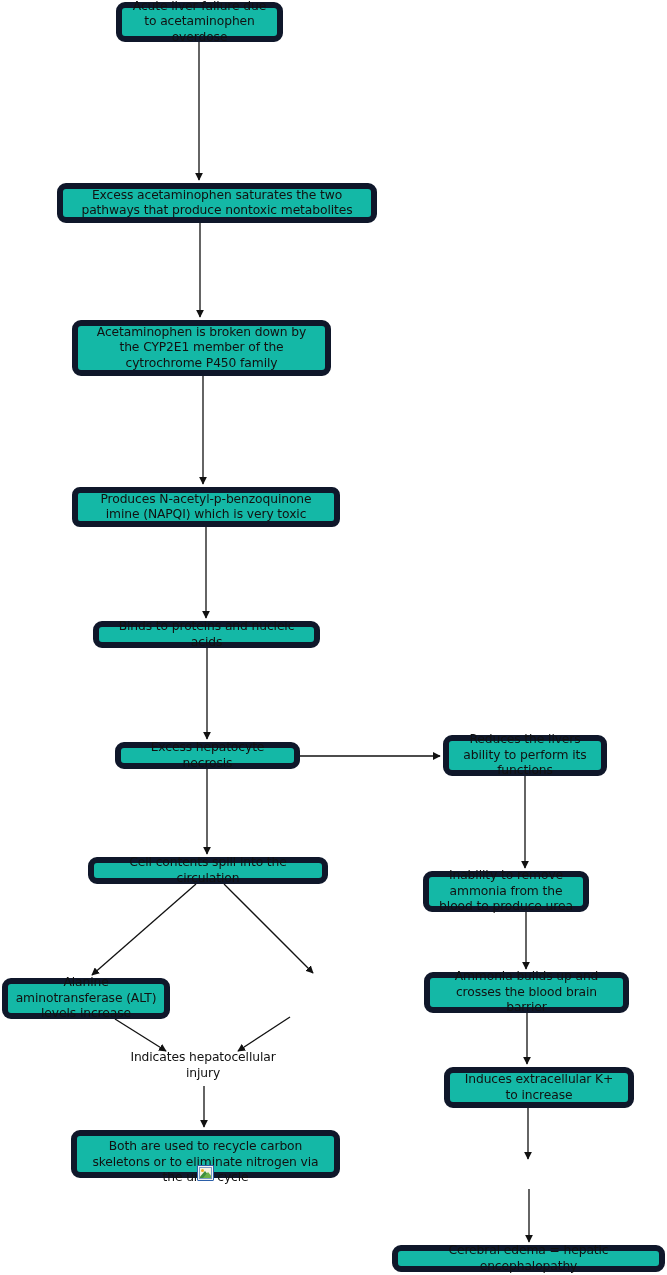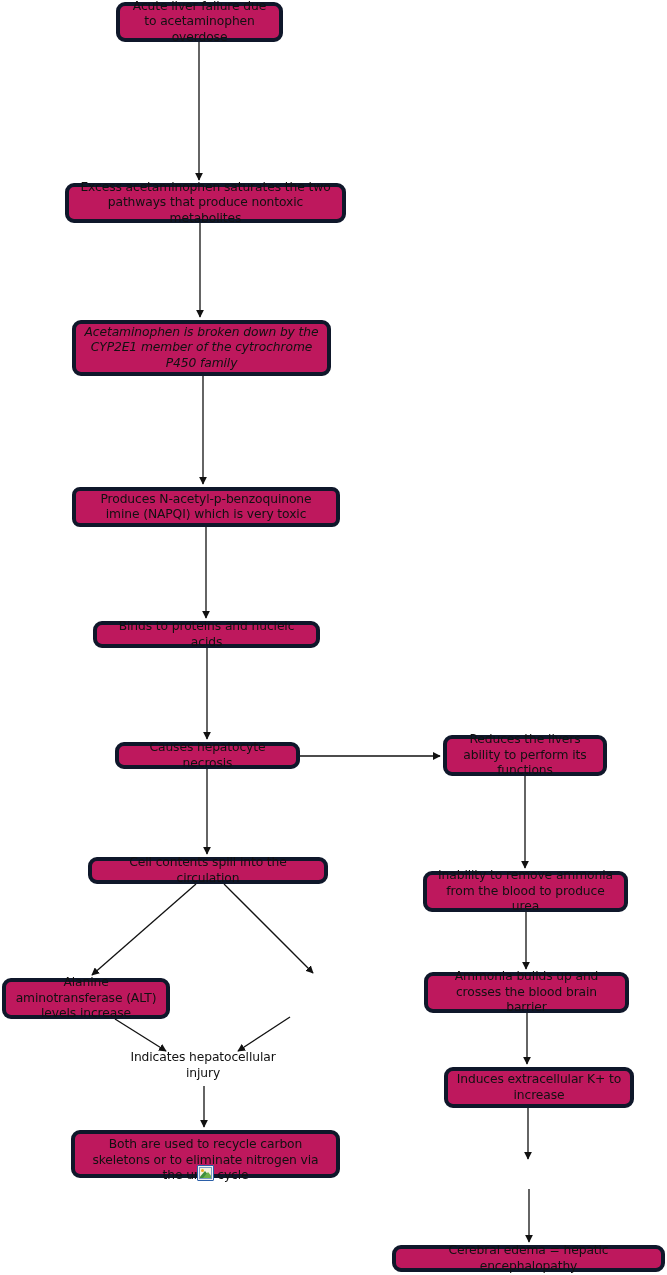--- a/index.html
+++ b/index.html
@@ -21,22 +21,22 @@
   #edge-layer {
     position: absolute;
     left: 0;
     top: 0;
     width: 667px;
     height: 1275px;
   }
   .node {
     position: absolute;
     box-sizing: border-box;
-    background: #be185d;
-    border: 4px solid #0f172a;
+    background: #14b8a6;
+    border: 6px solid #0f172a;
     border-radius: 9px;
     display: flex;
     align-items: center;
     justify-content: center;
     text-align: center;
     color: #111111;
     font-size: 12.3px;
     line-height: 15.5px;
     padding: 2px 7px;
     letter-spacing: -0.1px;
@@ -136,49 +136,49 @@
       <line x1="527" y1="1013" x2="527" y2="1064"></line>
       <line x1="528" y1="1108" x2="528" y2="1159"></line>
       <line x1="529" y1="1189" x2="529" y2="1242"></line>
     </g>
   </svg>
 
   <div class="node" style="left:116px; top:2px; width:167px; height:40px;">
     <span>Acute liver failure due to acetaminophen overdose</span>
   </div>
 
-  <div class="node" style="left:57px; top:183px; width:281px; height:40px;margin-left:8px;">
+  <div class="node" style="left:57px; top:183px; width:320px; height:40px;">
     <span>Excess acetaminophen saturates the two pathways that produce nontoxic metabolites</span>
   </div>
 
-  <div class="node" style="left:72px; top:320px; width:259px; height:56px;font-style:italic;">
+  <div class="node" style="left:72px; top:320px; width:259px; height:56px;">
     <span>Acetaminophen is broken down by the CYP2E1 member of the cytrochrome P450 family</span>
   </div>
 
   <div class="node" style="left:72px; top:487px; width:268px; height:40px;border-radius:8px;">
     <span>Produces N-acetyl-p-benzoquinone imine (NAPQI) which is very toxic</span>
   </div>
 
   <div class="node" style="left:93px; top:621px; width:227px; height:27px;">
     <span>Binds to proteins and nucleic acids</span>
   </div>
 
   <div class="node" style="left:115px; top:742px; width:185px; height:27px;">
-    <span>Causes hepatocyte necrosis</span>
+    <span>Excess hepatocyte necrosis</span>
   </div>
 
   <div class="node" style="left:443px; top:735px; width:164px; height:41px;">
     <span>Reduces the livers ability to perform its functions</span>
   </div>
 
   <div class="node" style="left:88px; top:857px; width:240px; height:27px;">
     <span>Cell contents spill into the circulation</span>
   </div>
 
-  <div class="node" style="left:423px; top:871px; width:205px; height:41px;">
+  <div class="node" style="left:423px; top:871px; width:166px; height:41px;">
     <span>Inability to remove ammonia from the blood to produce urea</span>
   </div>
 
   <div class="node" style="left:2px; top:978px; width:168px; height:41px;">
     <span>Alanine aminotransferase (ALT) levels increase</span>
   </div>
 
 
   <div class="node" style="left:424px; top:972px; width:205px; height:41px;">
     <span>Ammonia builds up and crosses the blood brain barrier</span>

